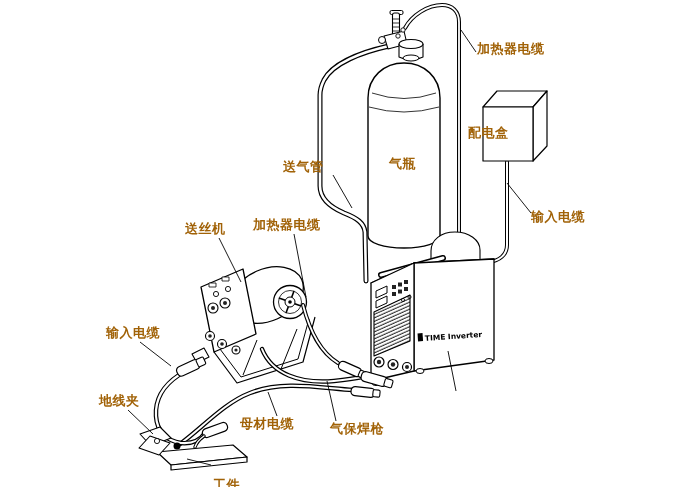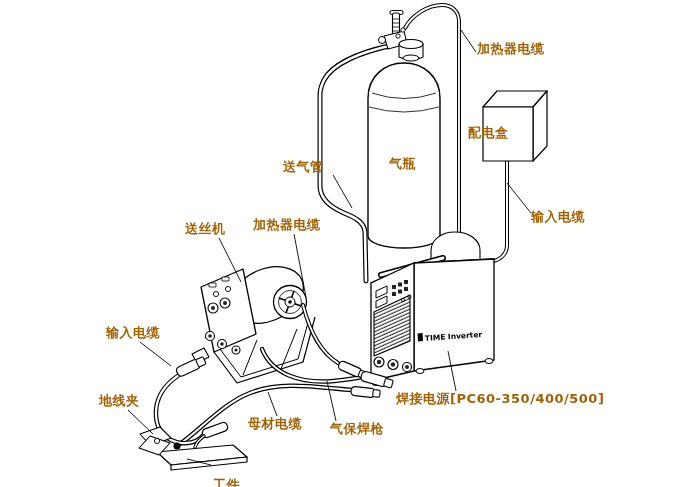--- a/index.html
+++ b/index.html
@@ -224,18 +224,17 @@
 
 <div class="lbl" style="left:477px;top:42px">加热器电缆</div>
 <div class="lbl" style="left:468px;top:126px">配电盒</div>
 <div class="lbl" style="left:389px;top:157px">气瓶</div>
 <div class="lbl" style="left:283px;top:160px">送气管</div>
 <div class="lbl" style="left:531px;top:210px">输入电缆</div>
 <div class="lbl" style="left:185px;top:222px">送丝机</div>
 <div class="lbl" style="left:253px;top:218px">加热器电缆</div>
 <div class="lbl" style="left:106px;top:326px">输入电缆</div>
 <div class="lbl" style="left:99px;top:394px">地线夹</div>
-<div class="lbl" style="left:248px;top:417px">母材电缆</div>
+<div class="lbl" style="left:240px;top:417px">母材电缆</div>
 <div class="lbl" style="left:330px;top:422px">气保焊枪</div>
-<div class="lbl" style="left:396px;top:392px">焊接电源[PC60-350/400/500]</div>
 <div class="lbl" style="left:213px;top:478px">工件</div>
 
 </div>
 
 </body></html>

